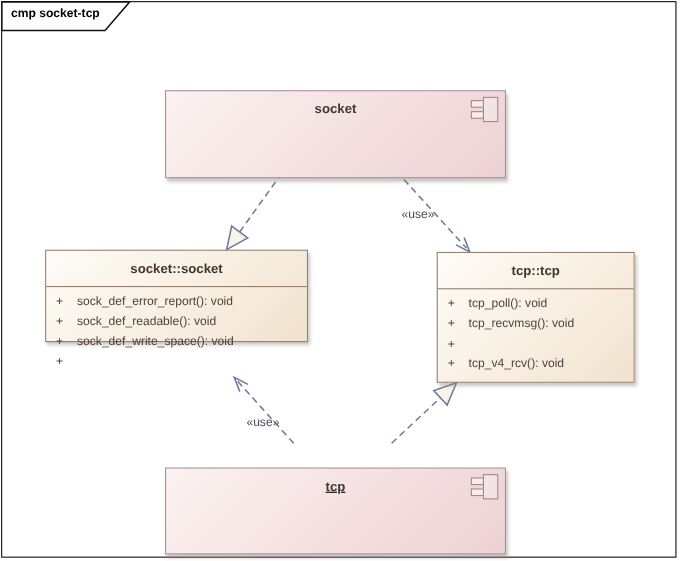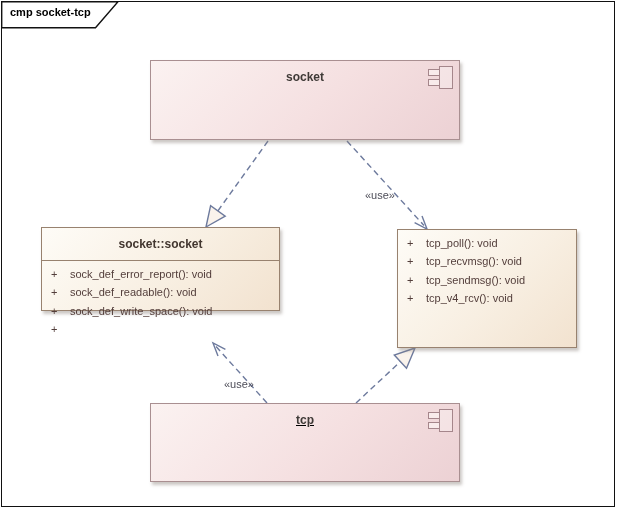--- a/index.html
+++ b/index.html
@@ -39,20 +39,21 @@
     white-space:nowrap;
   }
 
   
   .component {
     position:absolute;
     box-sizing:border-box;
     border:1px solid #a98f91;
     background:linear-gradient(135deg, #fbf2f1 0%, #f5e0e1 55%, #ecd1d4 100%);
     box-shadow:2px 3px 3px rgba(140,130,125,0.45);
+    margin-top:22px;
   }
   .component-title {
     text-align:center;
     padding-top:9px;
     font-size:12px; font-weight:bold; color:#3f3a37;
   }
   .comp-icon { position:absolute; top:5px; right:6px; width:25px; height:27px; }
   .ci-main {
     position:absolute; right:0; top:0;
     width:14px; height:23px;
@@ -156,32 +157,32 @@
         <span class="m-vis">+</span>
         <span class="m-sig">sock_def_write_space(): void</span>
       </div>
       <div class="m-row">
         <span class="m-vis">+</span>
       </div>
     </div>
   </div>
 
   <div class="klass" style="left:397px; top:229px; width:180px; height:119px;">
+    <div class="klass-header">tcp::tcp</div>
     <div class="klass-body">
       <div class="m-row">
         <span class="m-vis">+</span>
         <span class="m-sig">tcp_poll(): void</span>
       </div>
       <div class="m-row">
         <span class="m-vis">+</span>
         <span class="m-sig">tcp_recvmsg(): void</span>
       </div>
       <div class="m-row">
         <span class="m-vis">+</span>
-        <span class="m-sig">tcp_sendmsg(): void</span>
       </div>
       <div class="m-row">
         <span class="m-vis">+</span>
         <span class="m-sig">tcp_v4_rcv(): void</span>
       </div>
     </div>
   </div>
 
 </div>
 

